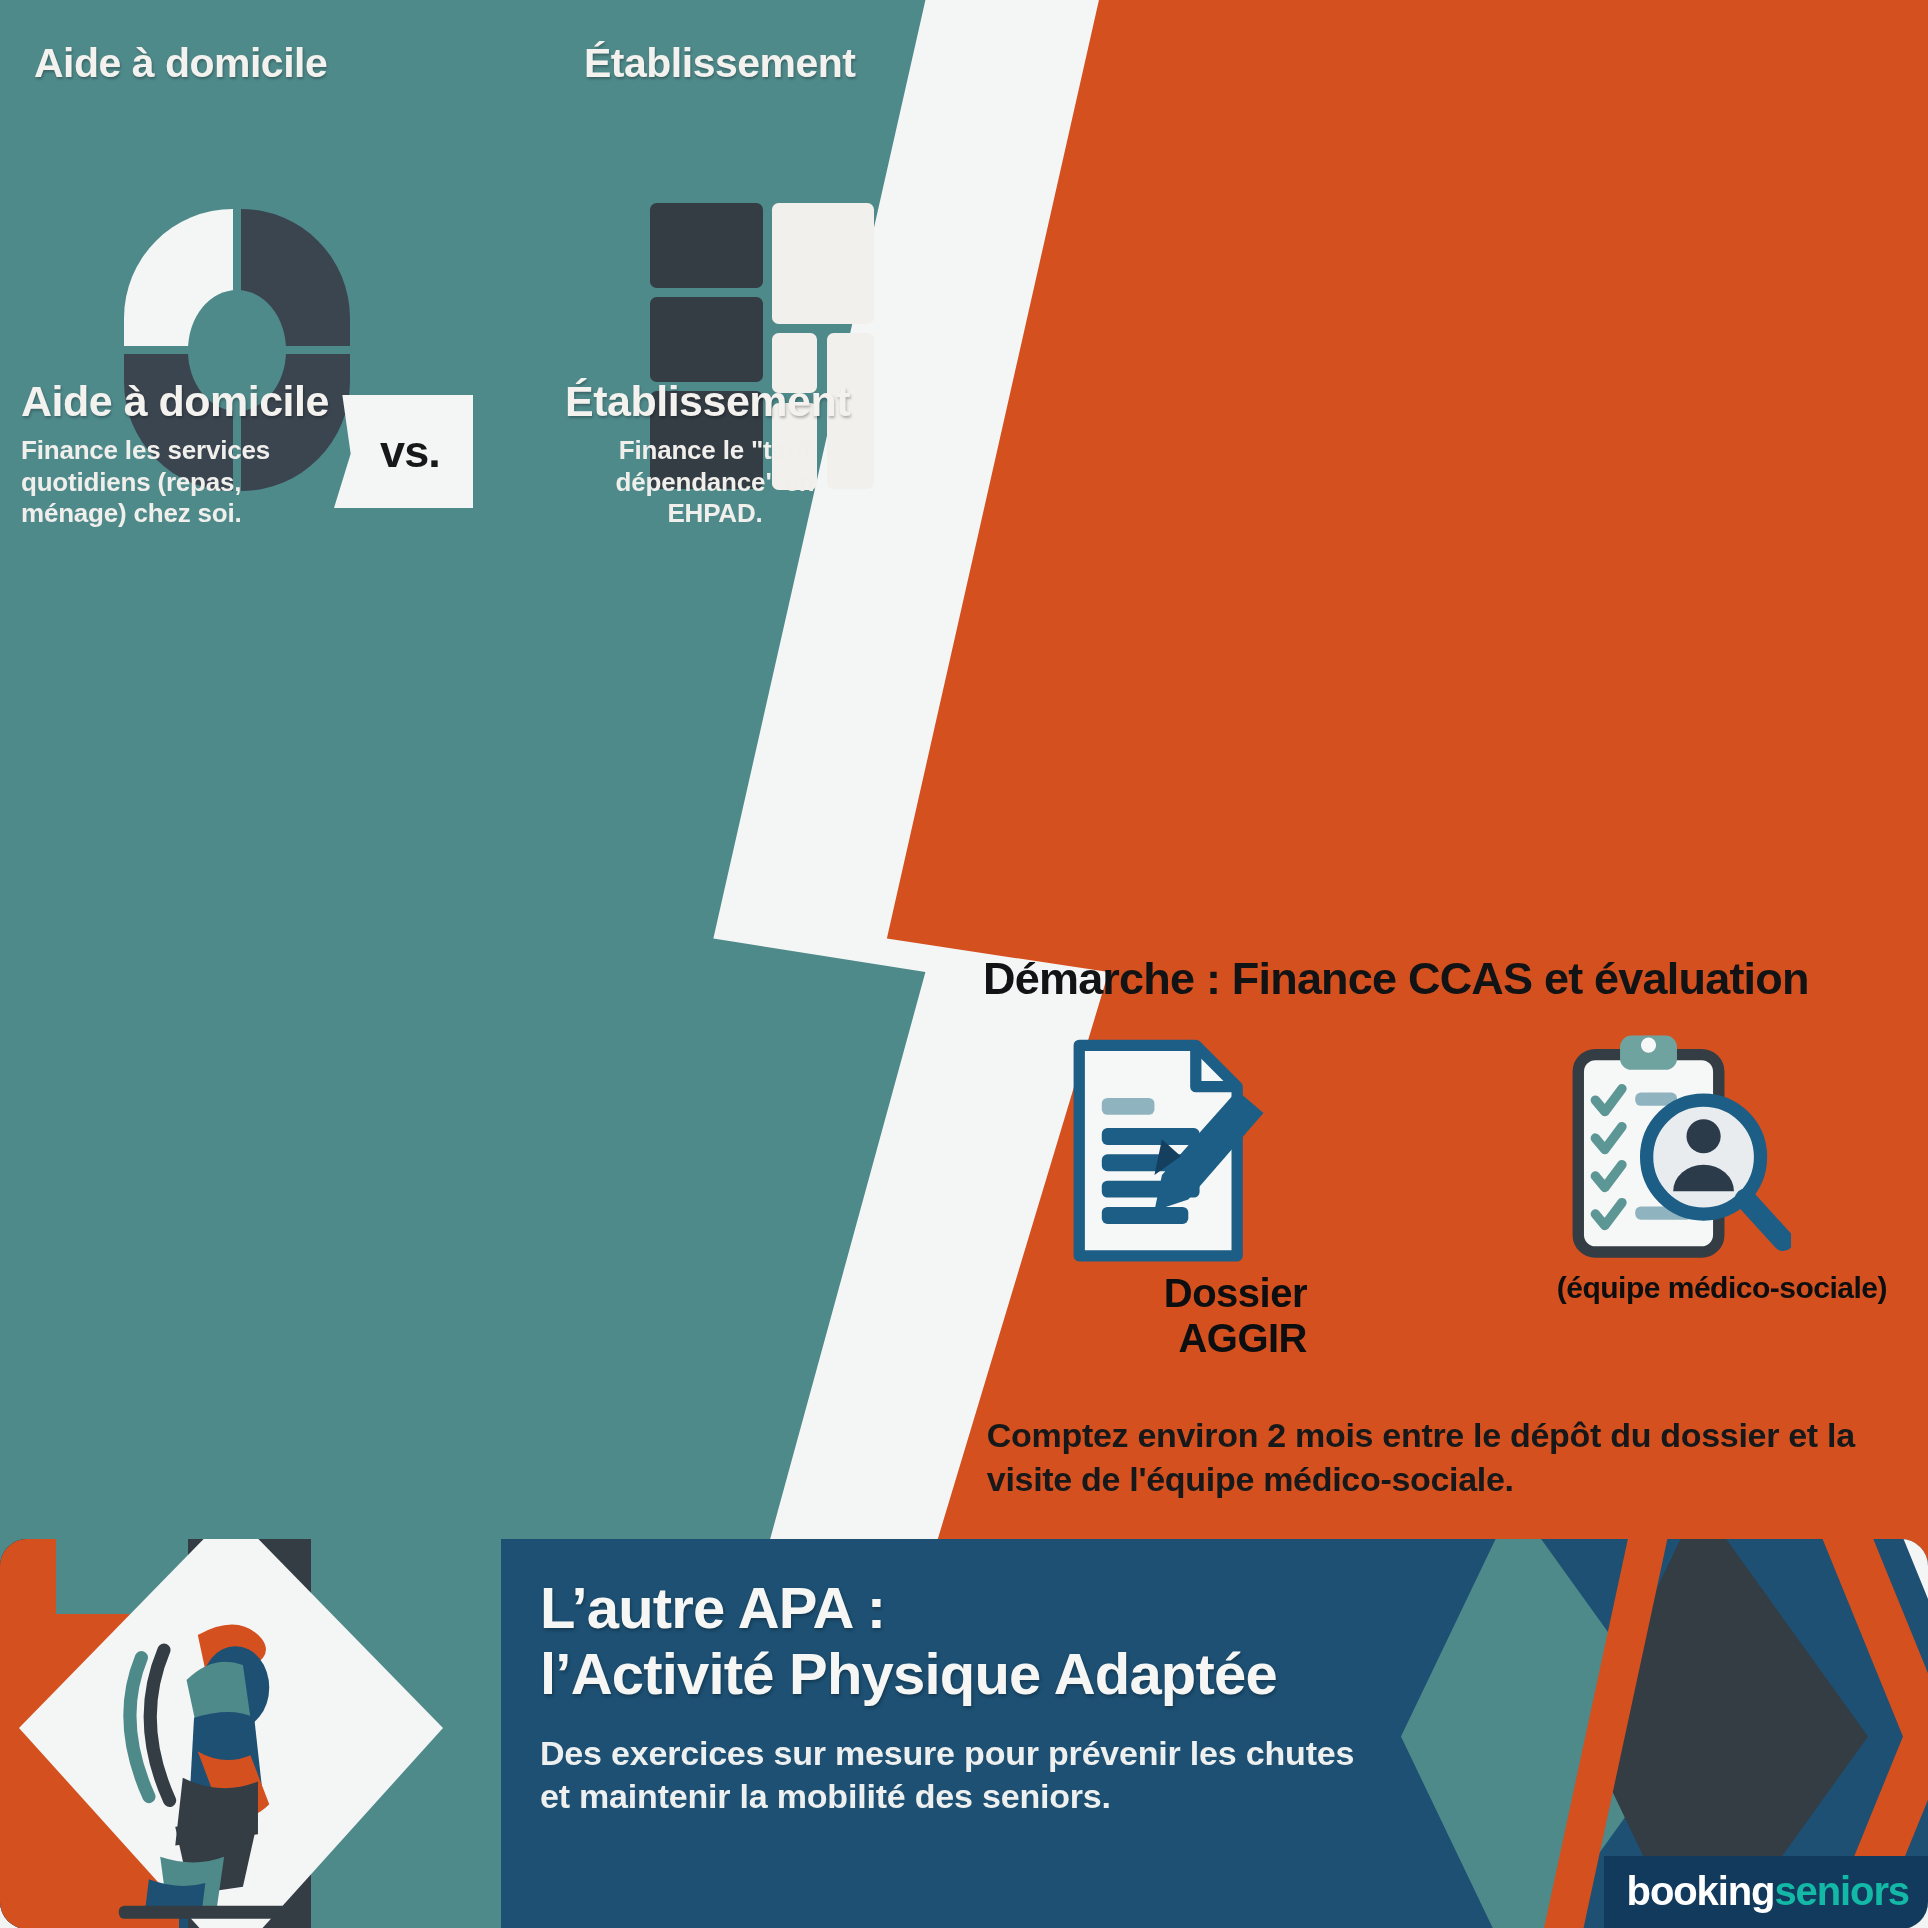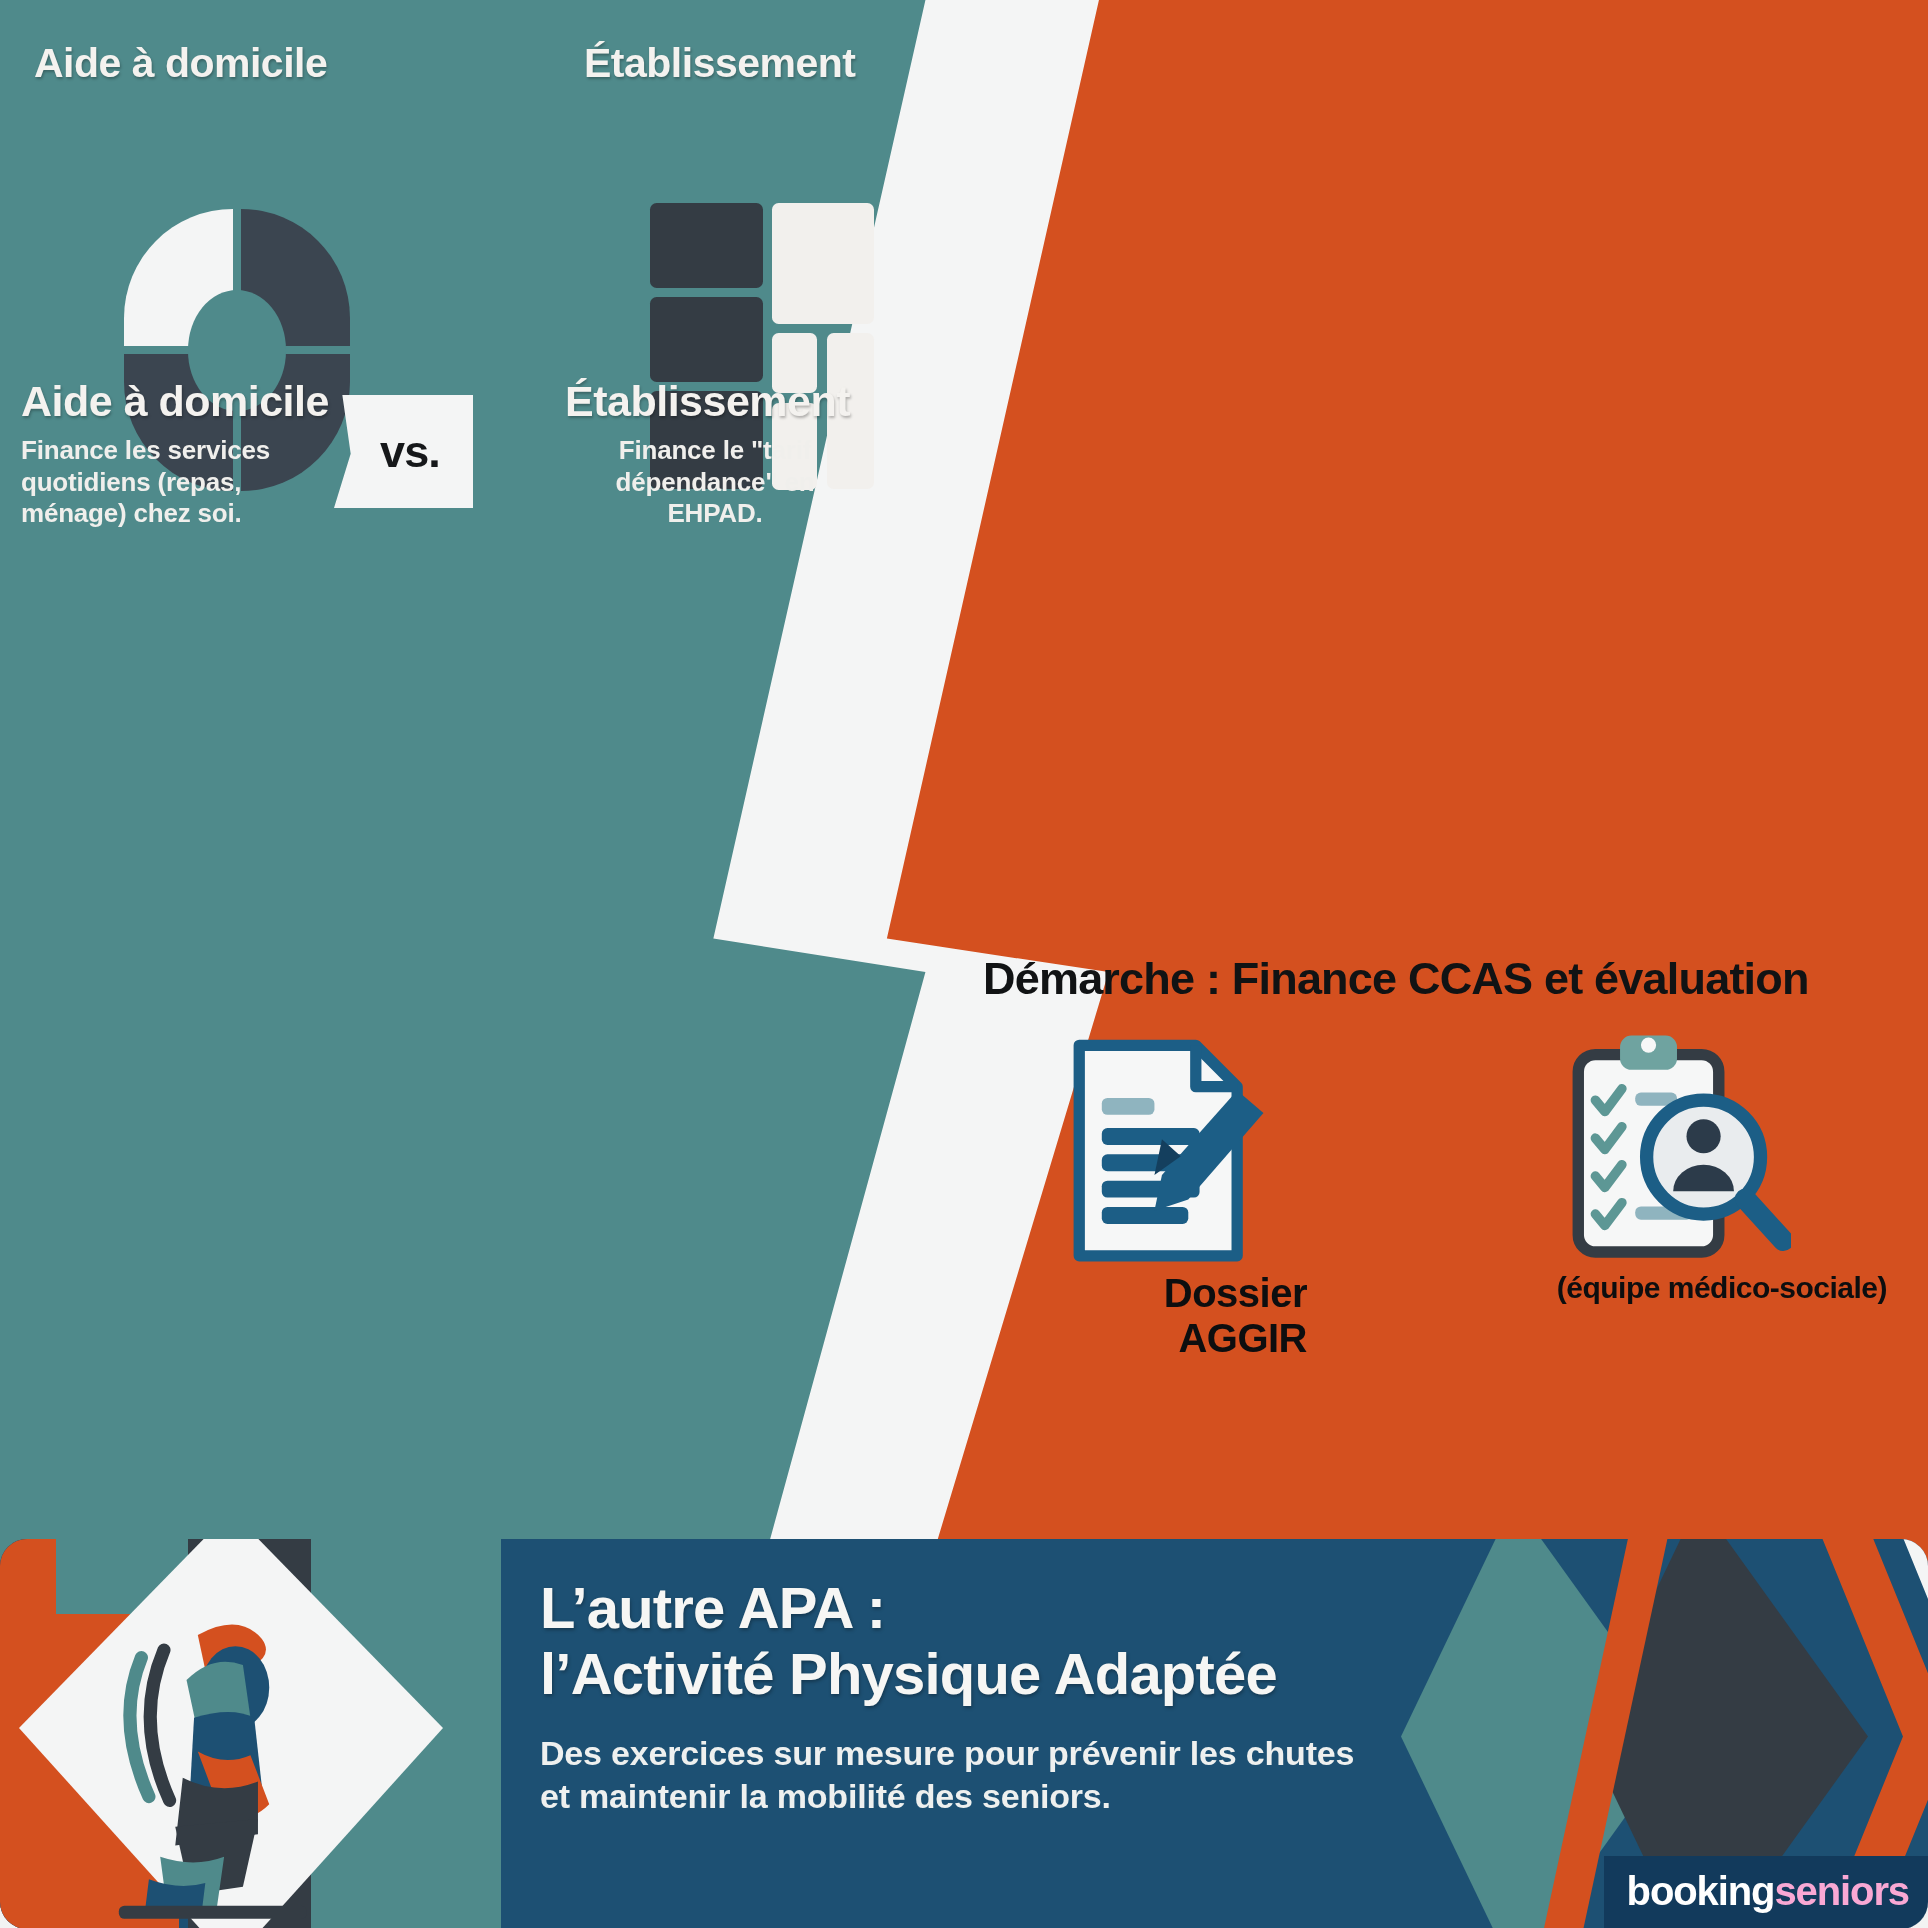--- a/index.html
+++ b/index.html
@@ -136,21 +136,21 @@
   #banner-text { position: absolute; left: 540px; top: 36px; width: 885px; }
   #banner-title { font-size: 58px; font-weight: 800; color: #f6f6f4;
     line-height: 1.14; letter-spacing: -0.8px;
     text-shadow: 0.9px 1.9px 3.8px rgba(0,0,0,.3); }
   #banner-sub { margin-top: 24.5px; font-size: 34px; font-weight: 600;
     color: #eef0ef; line-height: 1.26; letter-spacing: -0.2px; }
   #logo { position: absolute; right: 0px; bottom: 0px;
     background: #123a5c; padding: 13px 19px 15px 22.6px;
     font-size: 40px; font-weight: 700; letter-spacing: -1.1px; }
   #logo .b1 { color: #ffffff; }
-  #logo .b2 { color: #f9a8d4; }
+  #logo .b2 { color: #14b8a6; }
 </style>
 </head>
 <body>
 
 <div id="page">
 
   <div id="header">
     <div id="main-title">L’APA : Le Guide de l’Autonomie</div>
     <div id="subtitle">
       <div>L'aide essentielle pour financer la perte d’autonomie des seniors,</div>
@@ -315,20 +315,23 @@
     </div>
 
     <div class="step-label" style="left:70px; top:318px; width:254px;">
       <div>Dossier</div>
       <div>AGGIR</div>
     </div>
     <div class="step-label" style="left:490px; top:318px; width:414px;">
       <div class="step-sub">(équipe médico-sociale)</div>
     </div>
 
+    <div id="q4-foot" class="quad-foot">
+      <span>Comptez environ </span><b>2 mois</b><span> entre le dépôt du dossier et la visite de l'équipe médico-sociale.</span>
+    </div>
   </div>
 
   <div id="banner">
 
     <div id="banner-art">
       <div style="position:absolute; left:-56px; top:0; width:235px; height:390px; background:#d4501f;"></div>
       <div style="position:absolute; left:56px; top:-38px; width:217px; height:113px; background:#4f8a8b;"></div>
       <div style="position:absolute; left:188px; top:0; width:313px; height:390px; background:#343c44;"></div>
       <div style="position:absolute; left:311px; top:0; width:190px; height:390px; background:#4f8a8b;"></div>
       <div style="position:absolute; left:19px; top:-28px; width:424px; height:452px; background:#f4f5f5;

